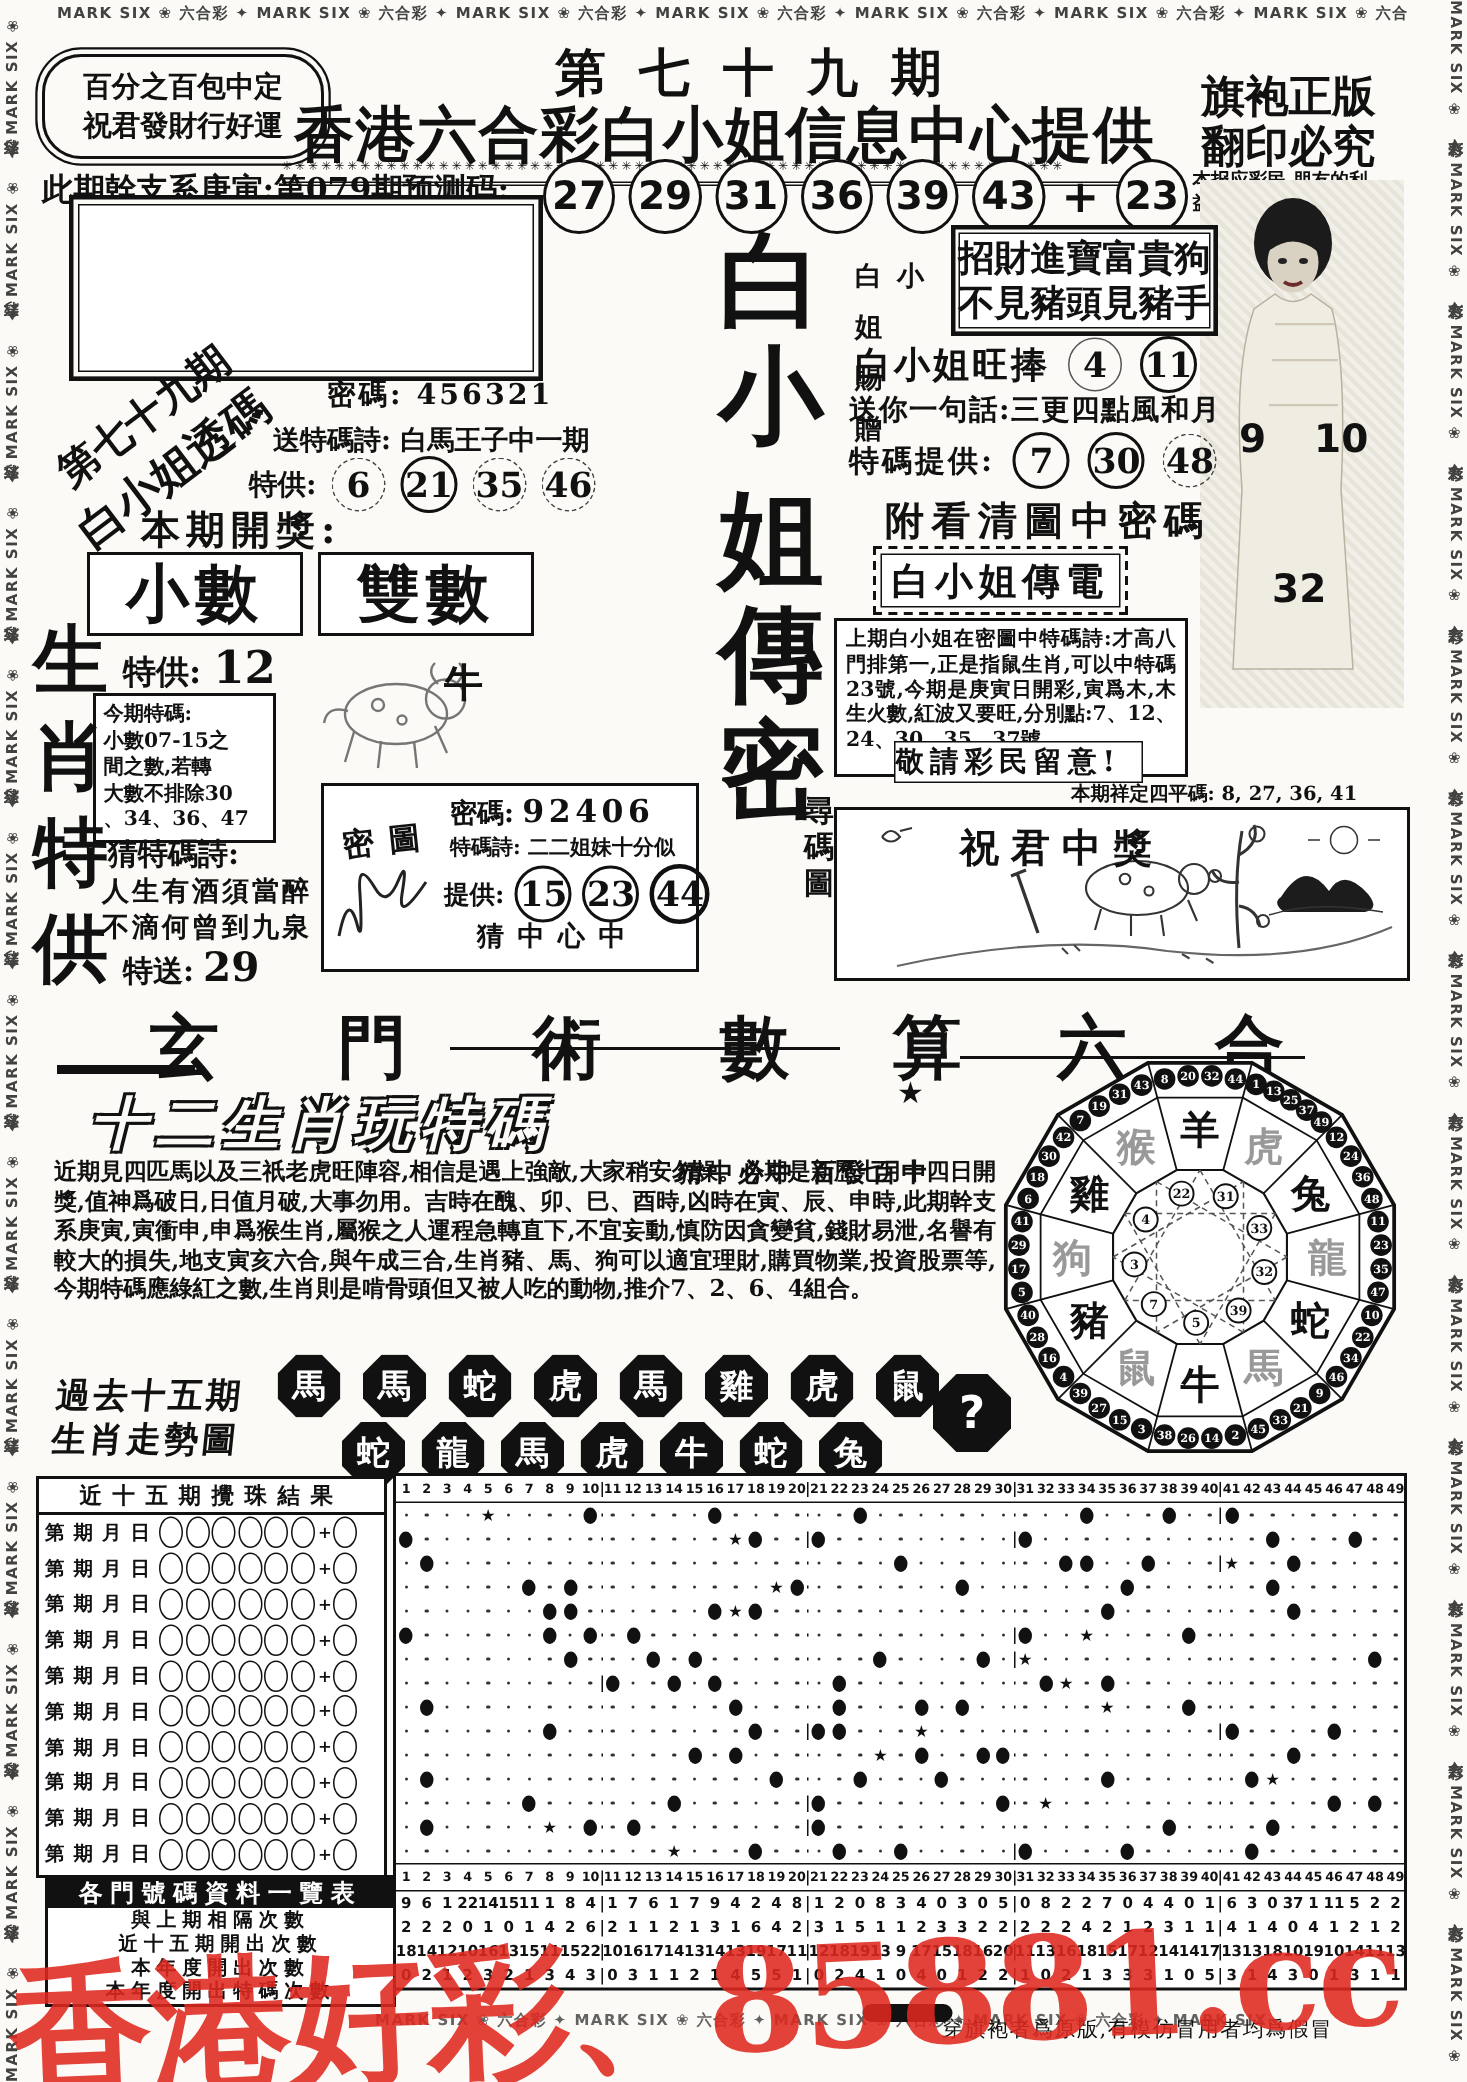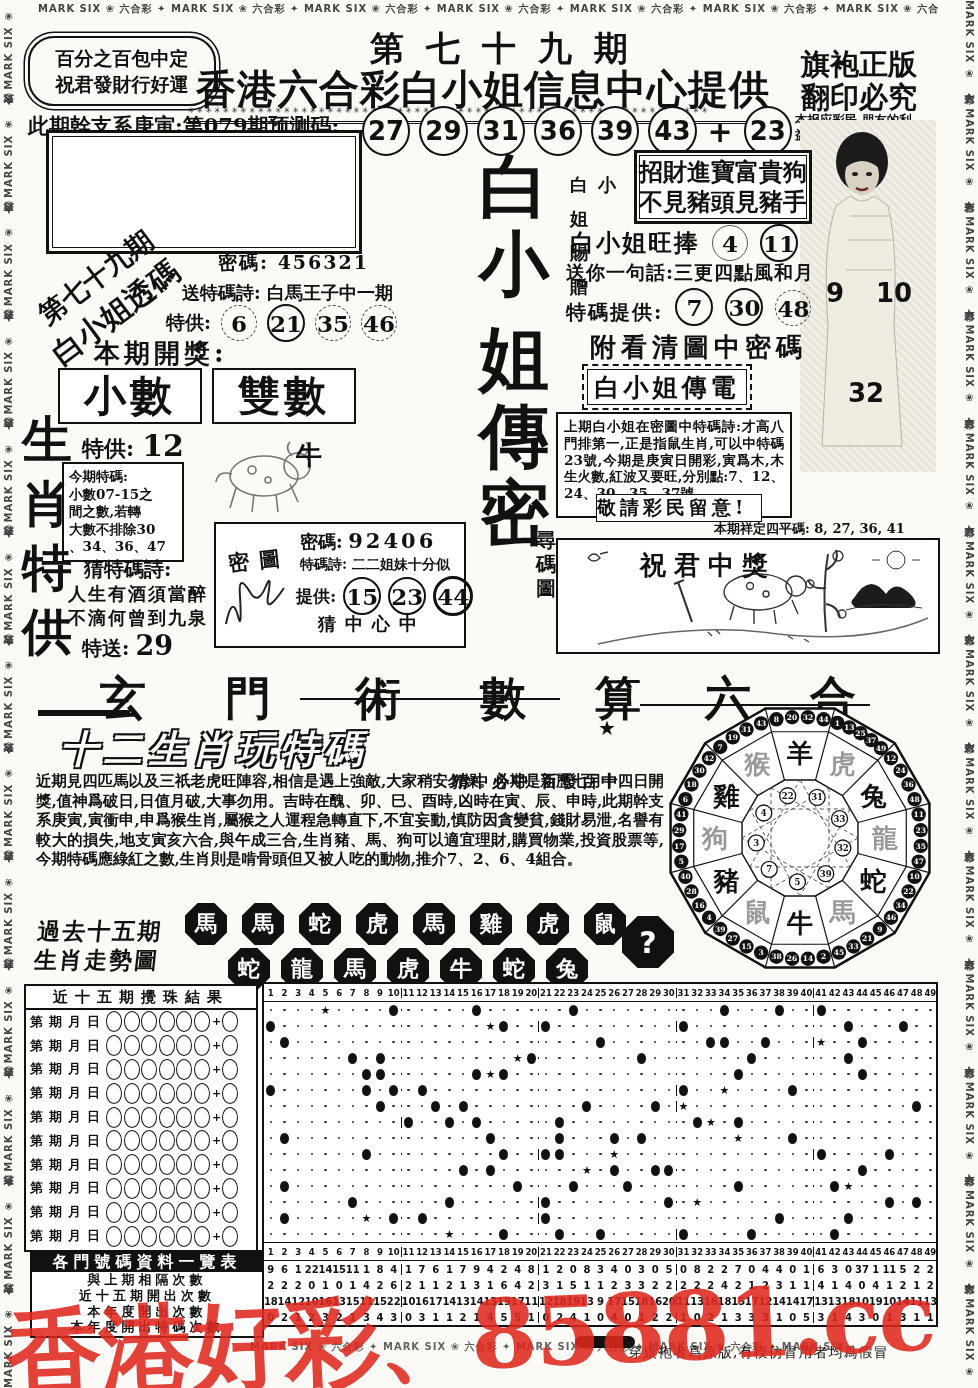--- a/index.html
+++ b/index.html
@@ -48,21 +48,21 @@
               font-size:23px;font-weight:bold;}
   #open-label{left:94px;top:336px;font-size:26px;font-weight:bold;letter-spacing:4px;}
   .numbox{border:2.5px solid #111;display:flex;align-items:center;justify-content:center;
           font-size:42px;font-weight:bold;letter-spacing:4px;background:#fff;}
   #small-box{left:58px;top:368px;width:140px;height:52px;}
   #double-box{left:212px;top:368px;width:140px;height:52px;}
   #tg2{left:82px;top:428px;font-weight:bold;}
   #tg2 .lab{font-size:22px;}#tg2 .val{font-size:30px;margin-left:8px;}
   #hint-box{left:62px;top:462px;width:108px;border:2px solid #111;padding:4px 5px;font-size:13.5px;
             font-weight:bold;line-height:17.5px;background:#fff;}
-  #poem2-label{left:84px;top:556px;font-size:20px;font-weight:bold;}
+  #poem2-label{left:72px;top:556px;font-size:20px;font-weight:bold;}
   #poem2a{left:68px;top:582px;font-size:18px;font-weight:bold;letter-spacing:2px;}
   #poem2b{left:68px;top:606px;font-size:18px;font-weight:bold;letter-spacing:2px;}
   #tesong{left:82px;top:630px;font-weight:bold;}
   #tesong .lab{font-size:20px;}#tesong .val{font-size:27px;margin-left:6px;}
   #v-zodiac{left:22px;top:412px;width:44px;display:flex;flex-direction:column;gap:8px;}
   #v-zodiac div{font-size:50px;font-weight:bold;line-height:56px;}
   
   #cow-area{left:200px;top:418px;width:140px;height:104px;}
   #ox-char{left:296px;top:438px;font-size:26px;font-weight:bold;}
   
@@ -81,21 +81,21 @@
   #v-title div:nth-child(3){margin-top:18px;}
   #xunma{left:536px;top:528px;width:26px;display:flex;flex-direction:column;}
   #xunma div{font-size:20px;font-weight:bold;line-height:24px;}
   
   #gift-label{left:570px;top:168px;width:62px;font-size:18px;font-weight:bold;line-height:34px;letter-spacing:10px;}
   #gift-box{left:634px;top:150px;width:172px;height:68px;border:3px solid #111;box-shadow:inset 0 0 0 2px #fbfaf6,inset 0 0 0 3px #111;
             display:flex;flex-direction:column;align-items:center;justify-content:center;font-size:24px;font-weight:bold;line-height:30px;background:#fff;}
   #wang{left:570px;top:224px;display:flex;align-items:center;gap:12px;font-weight:bold;}
   #wang .lab{font-size:24px;letter-spacing:2px;}
   #sentence{left:566px;top:260px;font-size:19px;font-weight:bold;letter-spacing:1px;}
-  #tm-row{left:566px;top:288px;display:flex;align-items:flex-end;gap:12px;font-weight:bold;}
+  #tm-row{left:566px;top:288px;display:flex;align-items:center;gap:12px;font-weight:bold;}
   #tm-row .lab{font-size:20px;letter-spacing:2px;}
   #fukan{left:590px;top:330px;font-size:26px;font-weight:bold;letter-spacing:5px;}
   #chuandian{left:582px;top:364px;width:166px;height:42px;border:2px dashed #111;box-shadow:inset 0 0 0 3px #fbfaf6,inset 0 0 0 4px #111;
              display:flex;align-items:center;justify-content:center;font-size:25px;font-weight:bold;letter-spacing:4px;background:#fff;}
   #last-box{left:556px;top:412px;width:236px;height:106px;border:2.5px solid #111;padding:4px 6px;box-sizing:border-box;
             font-size:13.6px;font-weight:bold;line-height:16.8px;text-align:justify;background:#fff;}
   #notice{left:596px;top:494px;width:164px;border:1.5px solid #111;font-size:19px;
           font-weight:bold;letter-spacing:4px;background:#fff;}
   #fourping{left:714px;top:520px;font-size:13px;font-weight:bold;}
   

